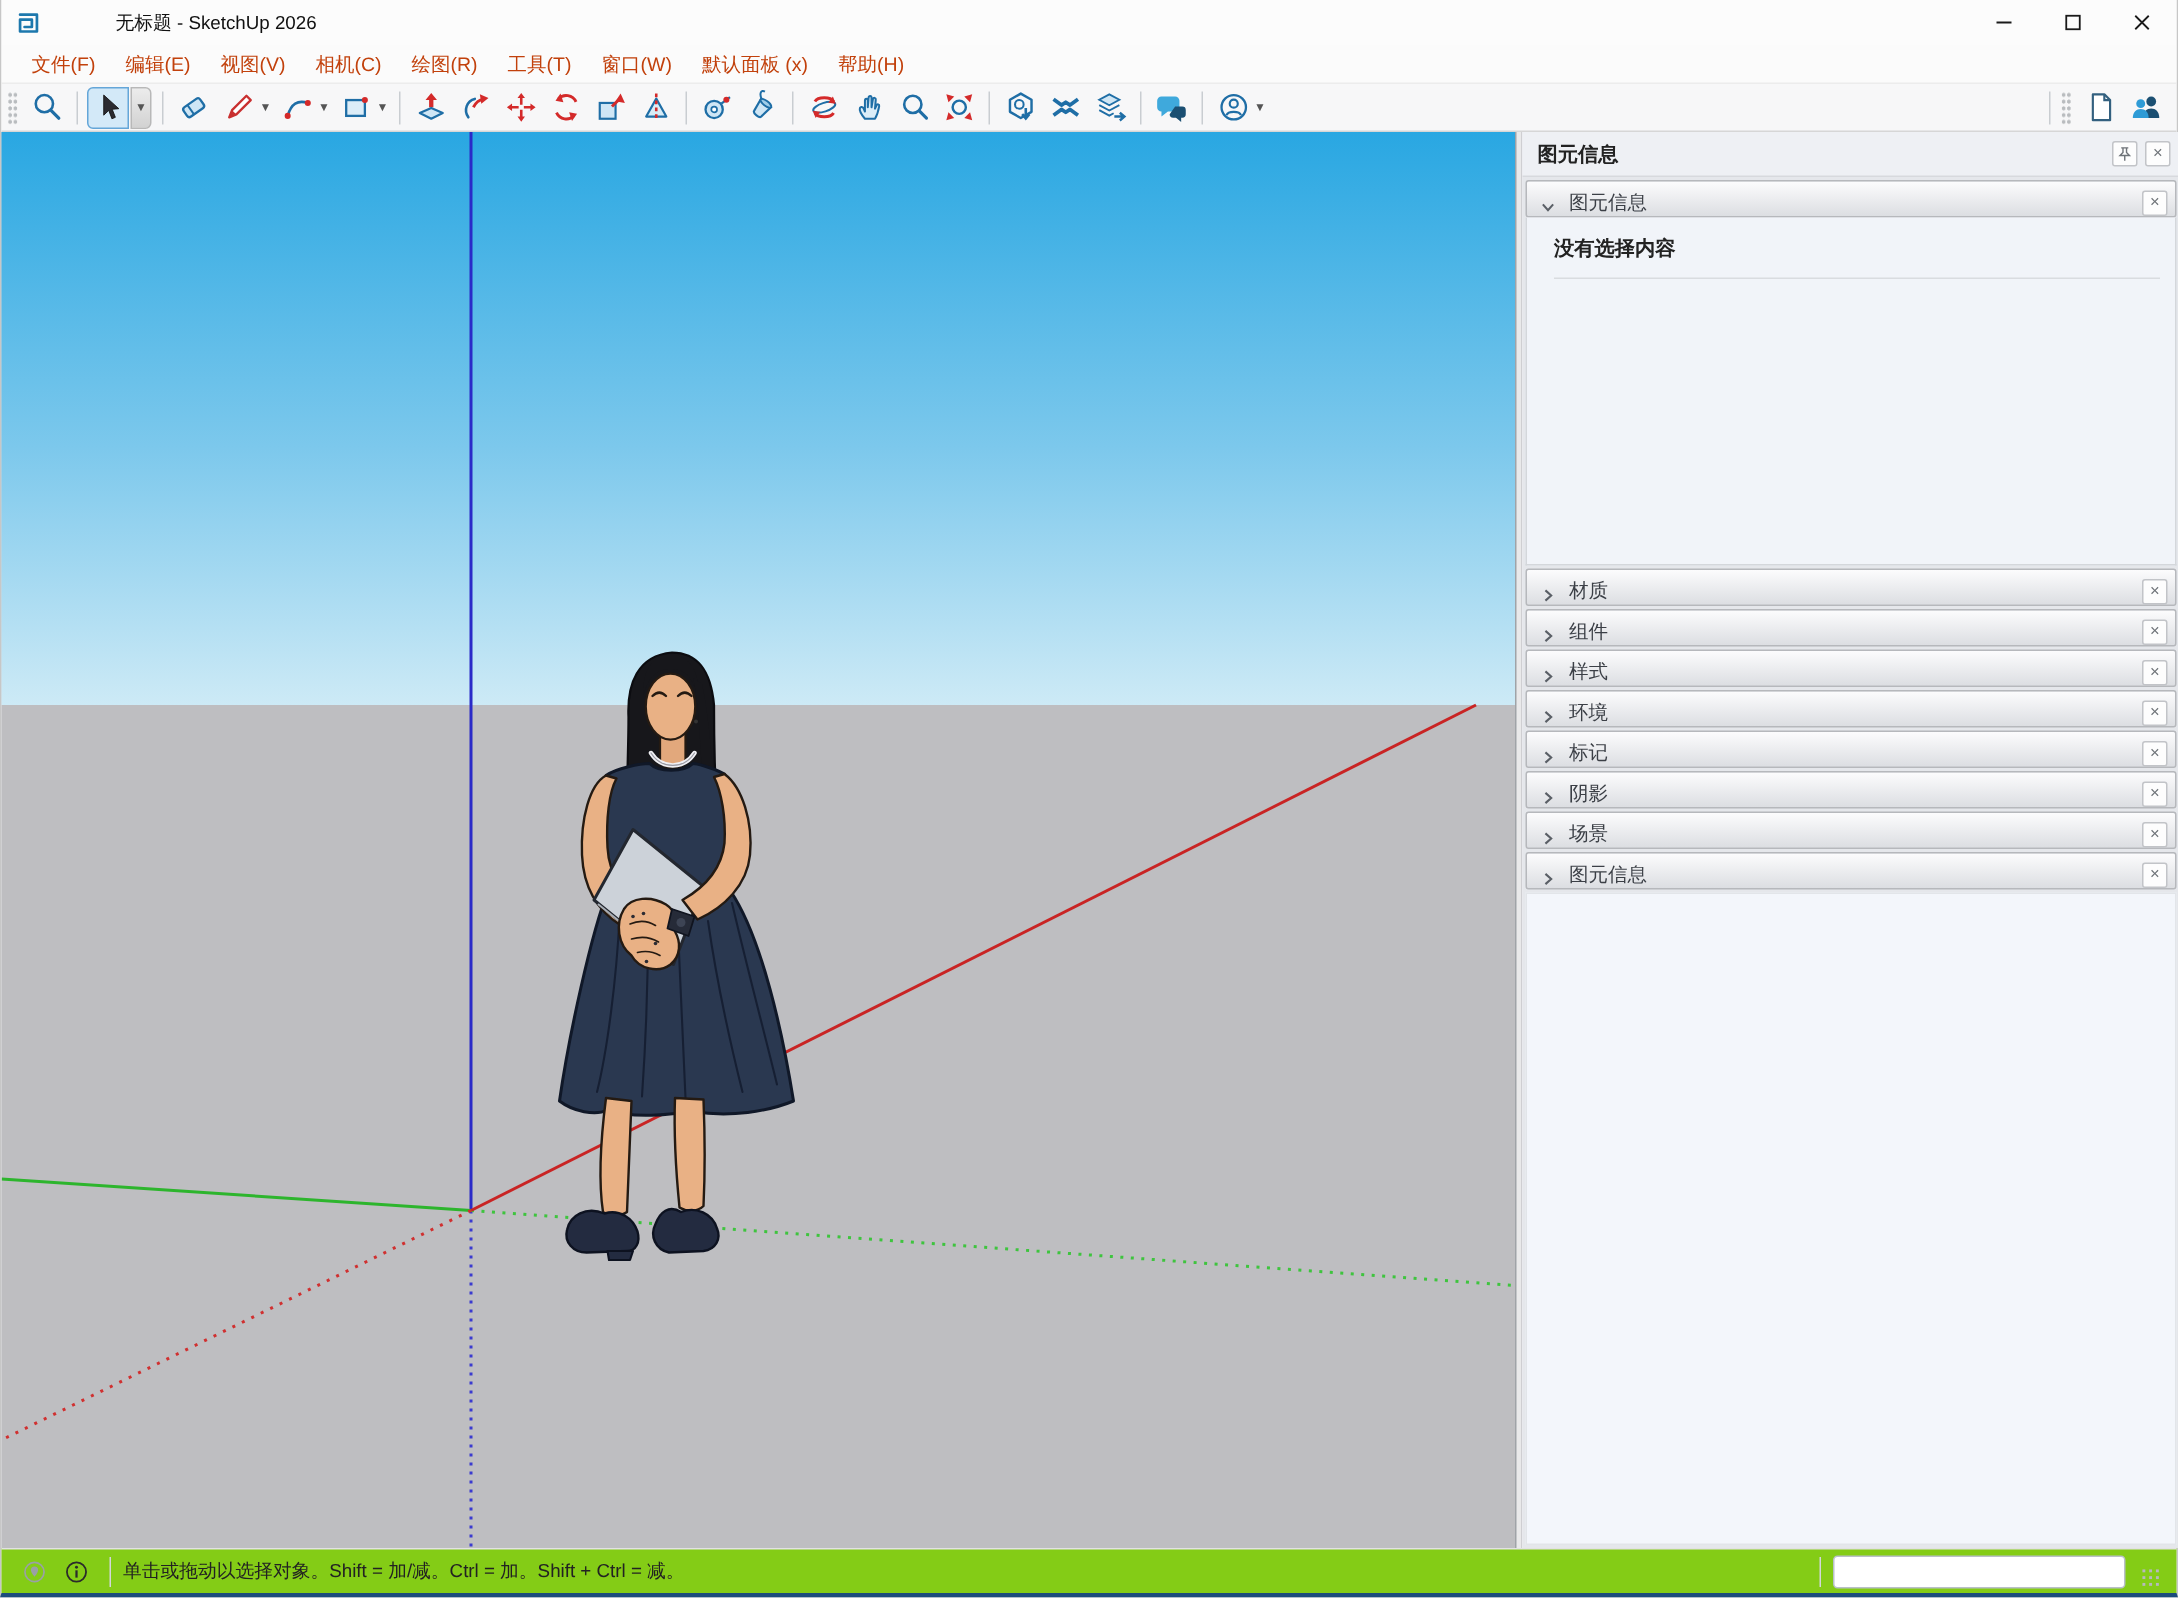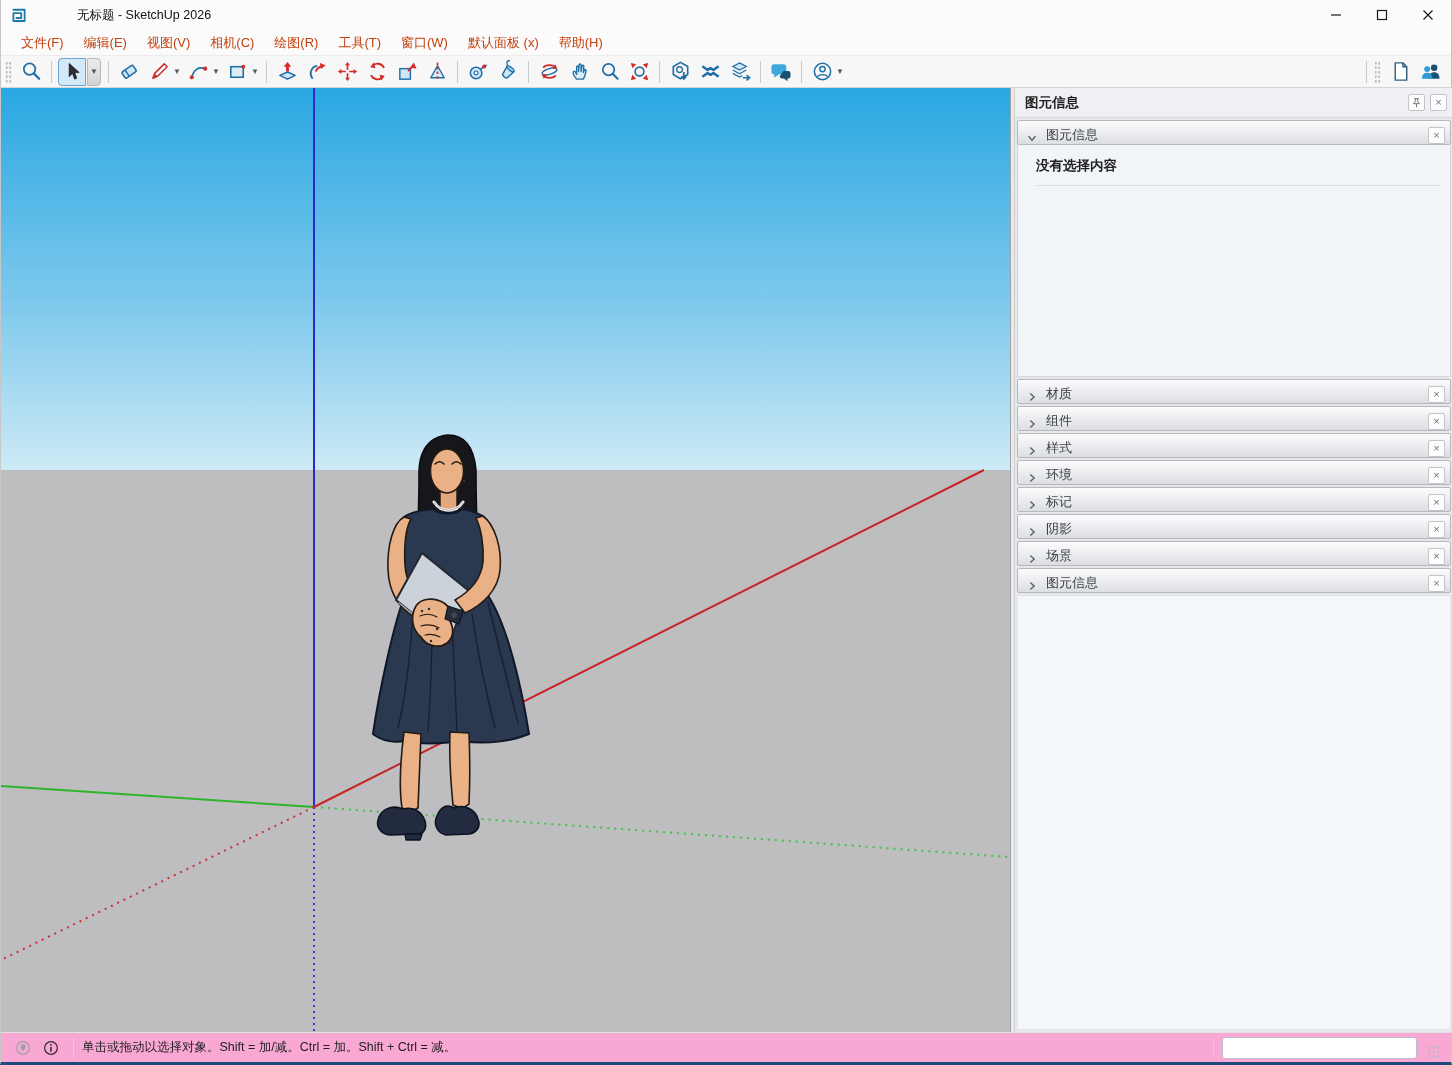--- a/index.html
+++ b/index.html
@@ -64,21 +64,21 @@
   .tray-label { font-size:13px; color:#3b3f46; margin-left:8px; }
   .tray-header .spacer { flex:1; }
   .chev svg { display:block; }
   .tray-body { background:#f1f4f9; border:1px solid #d4d7db; border-top:none; margin:-2px 0 2px 0;
                padding:12px 10px 0 18px; height:232px; flex:0 0 auto; }
   .empty-msg { font-weight:bold; font-size:13.5px; color:#222; padding-bottom:10px;
                border-bottom:1px solid #d9dce0; }
   .tray-filler { flex:1 1 auto; background:#f3f6fb; border:1px solid #e2e5e9; }
 
   
-  .statusbar { position:absolute; left:0; top:1032px; width:100%; height:30px; background:#f9a8d4;
+  .statusbar { position:absolute; left:0; top:1032px; width:100%; height:30px; background:#84cc16;
                border-top:1px solid #e2e2e2; display:flex; align-items:center; padding:0 8px 0 8px; }
   .sb-icon { width:24px; height:24px; display:flex; align-items:center; justify-content:center; margin:0 2px; }
   .sb-sep { width:1px; height:20px; background:#d4d6d9; margin:0 8px; }
   .sb-msg { font-size:12.5px; color:#222; }
   .sb-spacer { flex:1; }
   .measure-box { width:195px; height:22px; border:1px solid #b9c0c9; border-radius:3px; background:#fff;
                  font-family:"Liberation Sans",sans-serif; font-size:12px; padding:0 6px; margin-right:10px; }
   .resize-grip { width:14px; height:14px; margin-right:2px; align-self:flex-end; margin-bottom:3px;
                  background-image:radial-gradient(#b6b9bd 1.1px, transparent 1.2px); background-size:4.5px 4.5px; }
 </style>

